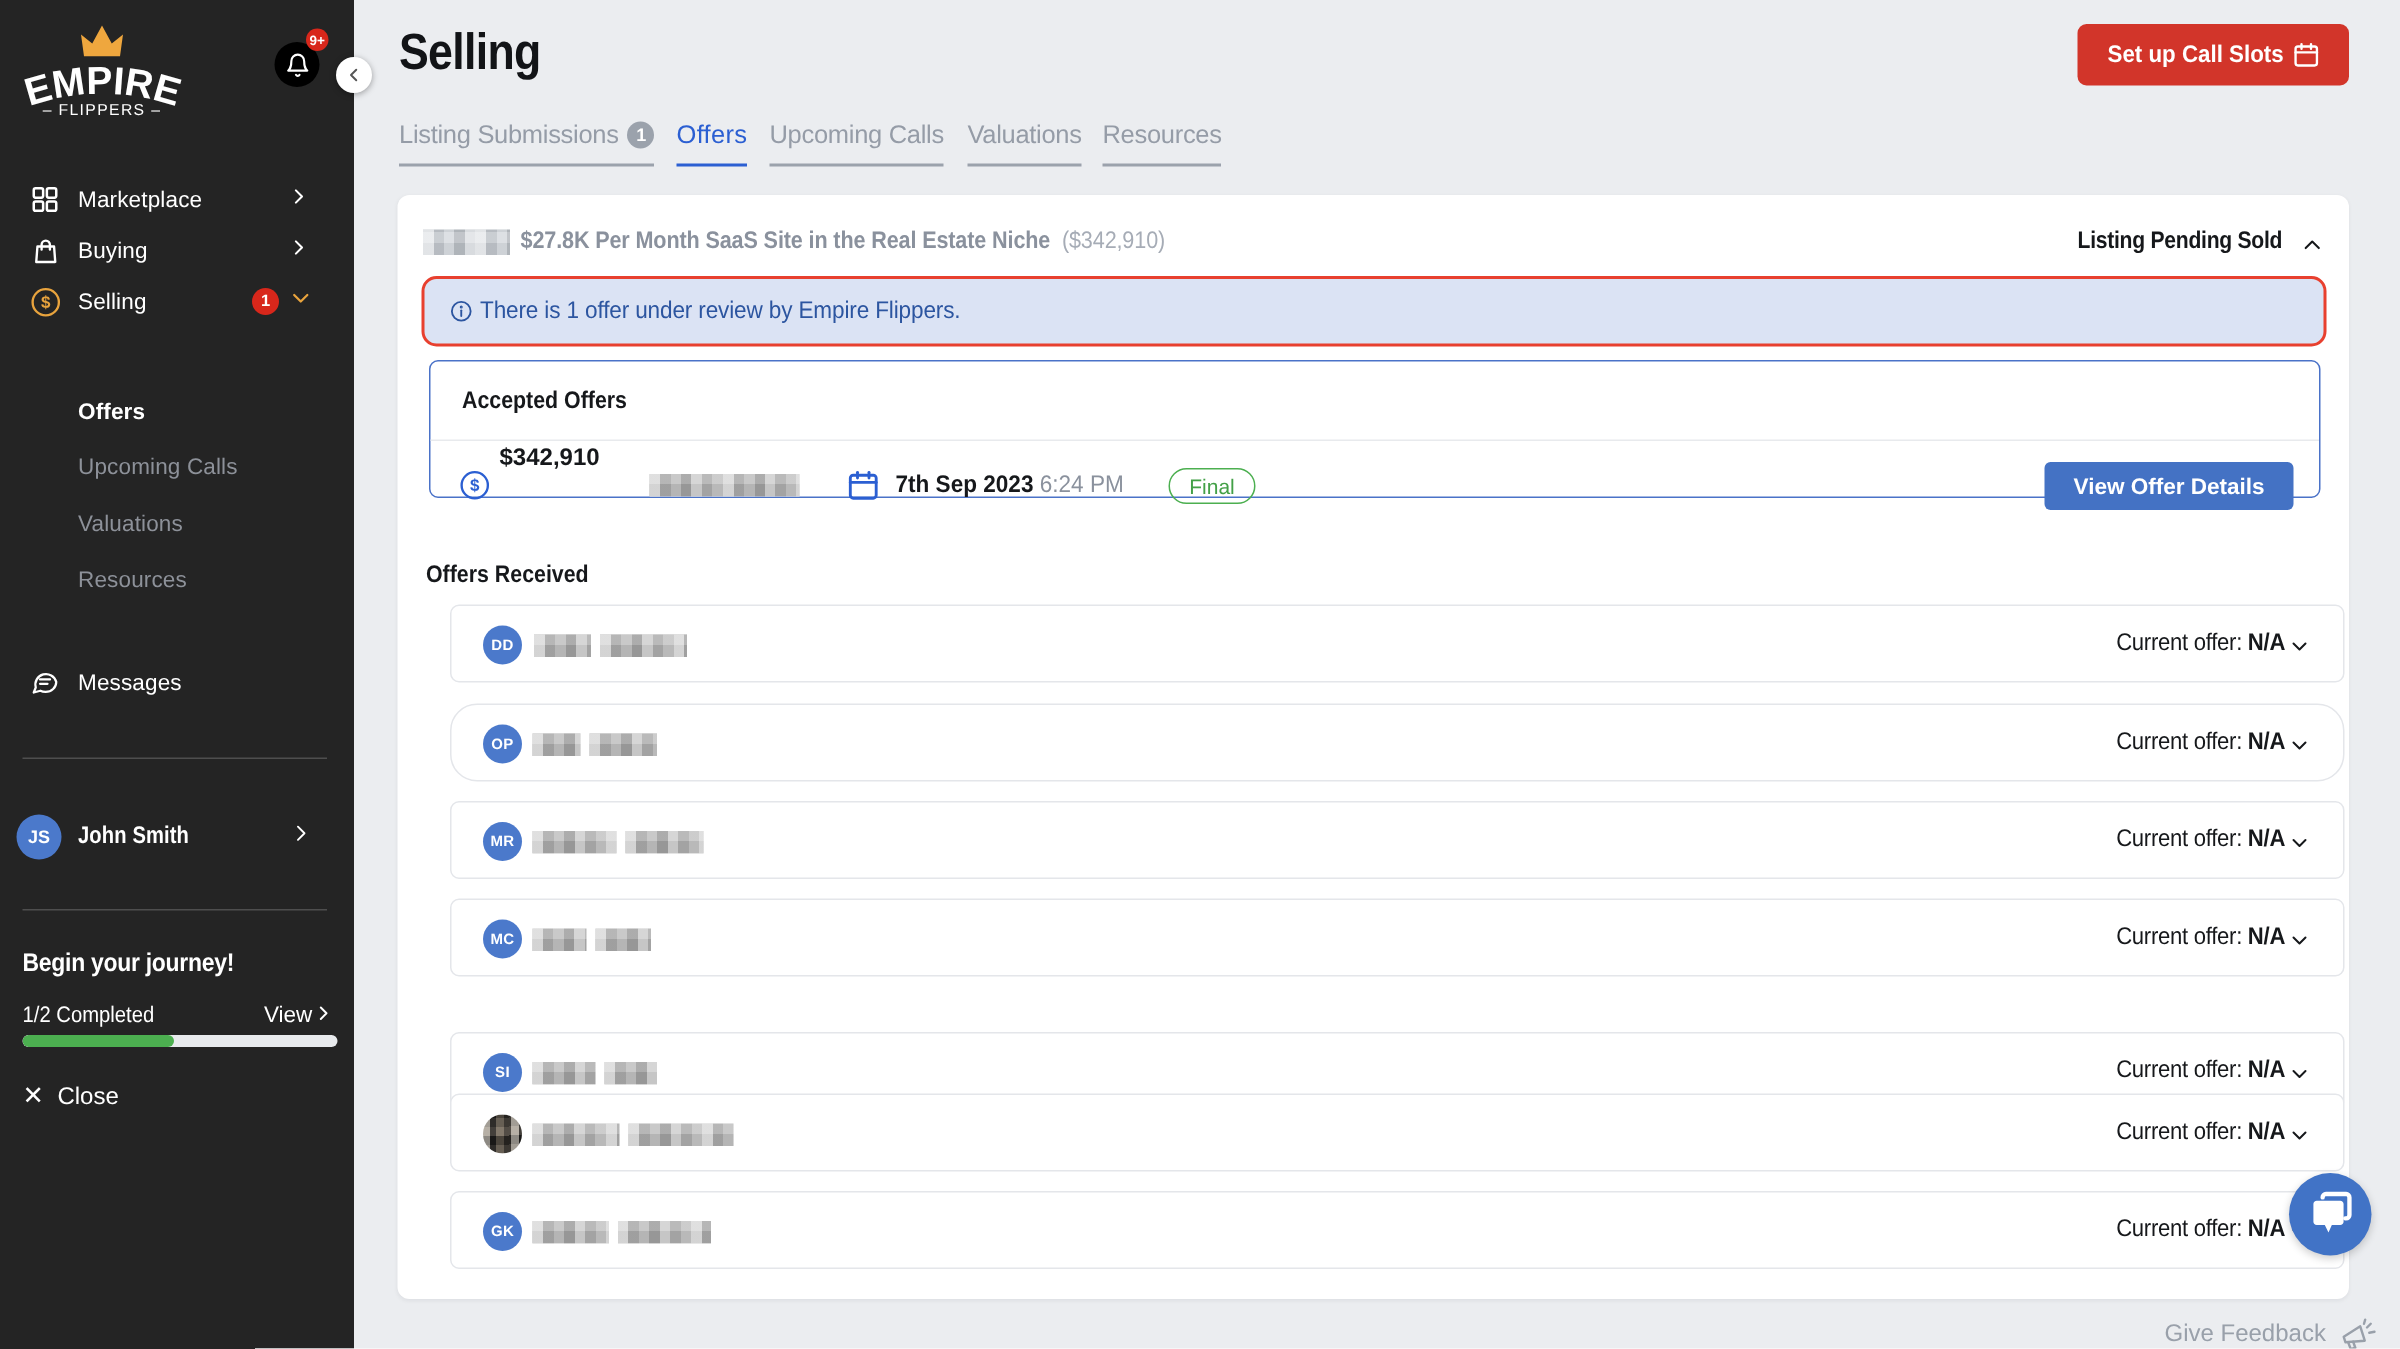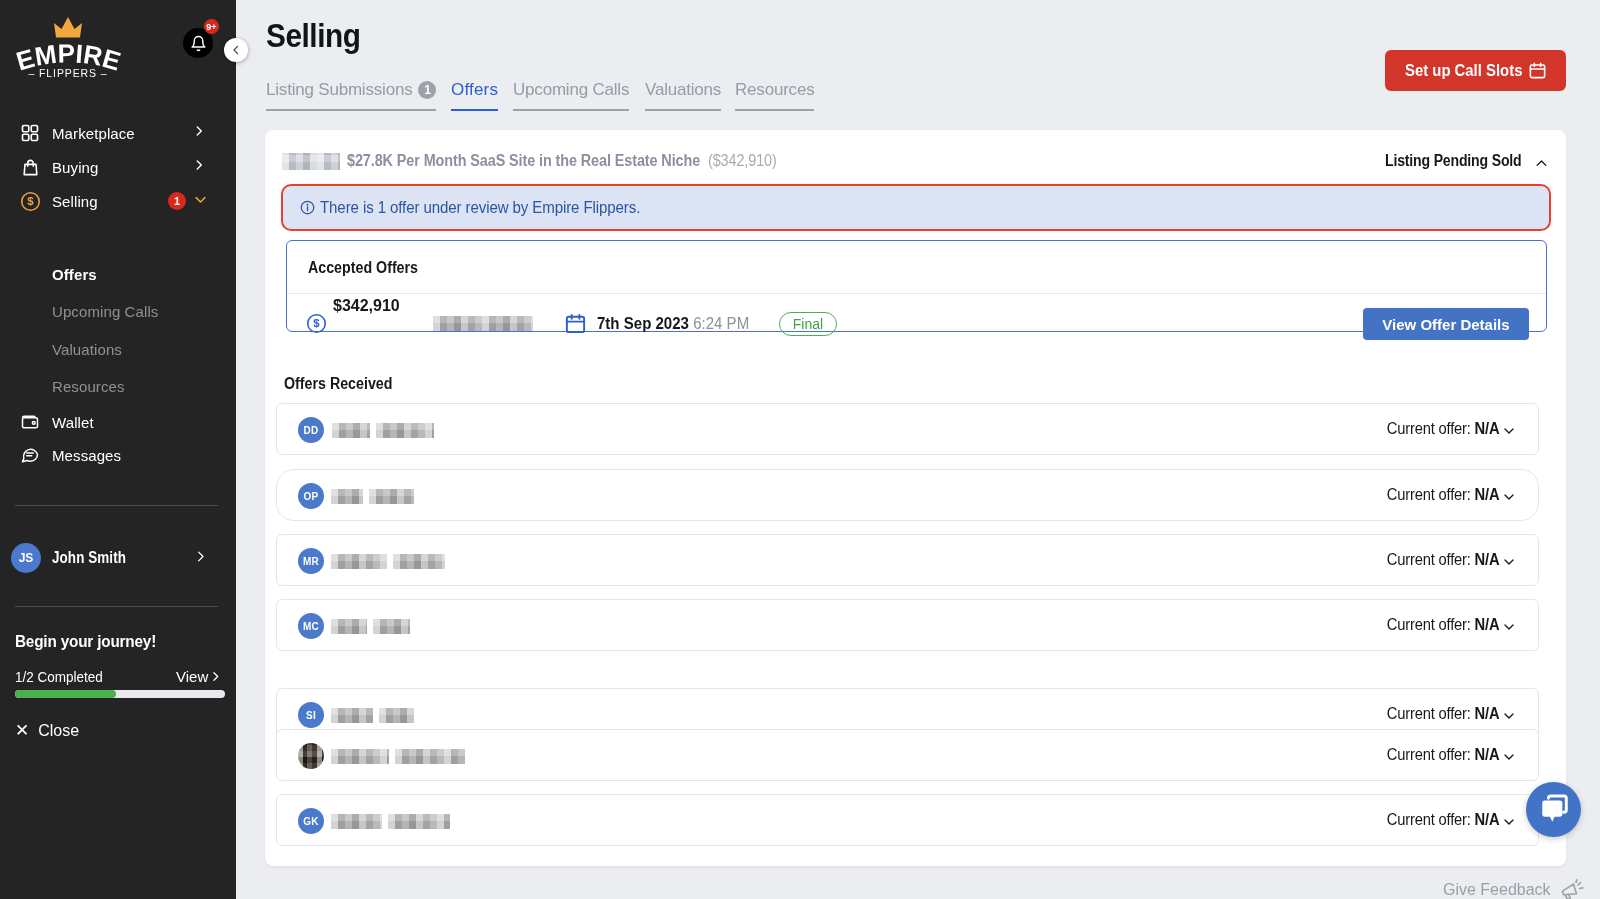--- a/index.html
+++ b/index.html
@@ -18,38 +18,38 @@
 .navitem .chev { position:absolute; left:192px; }
 .navitem .lbl.sub { color:#8D9199; }
 .gold { color:#E8A33D; }
 .divline { position:absolute; left:15px; width:203px; height:1px; background:#4E4E4E; }
 
 
 #title { position:absolute; left:266px; top:16px; font-size:34px; font-weight:bold; color:#121417; letter-spacing:-0.5px; transform:scaleX(0.875); transform-origin:left top; }
 .tab { position:absolute; top:80px; font-size:17px; color:#959CA7; padding-bottom:9px; border-bottom:2px solid #9BA2AC; letter-spacing:-0.2px; }
 .tab.active { color:#2B5FD2; border-bottom-color:#2B5FD2; }
 #tabbadge { display:inline-block; width:18px; height:18px; border-radius:50%; background:#9BA2AC; color:#fff; font-size:12px; font-weight:bold; text-align:center; line-height:18px; vertical-align:1px; margin-left:6px; }
-#setup { position:absolute; left:1385px; top:16px; width:181px; height:41px; background:#D2352A; border-radius:6px; color:#fff; font-size:16px; font-weight:bold;margin-top:34px; }
+#setup { position:absolute; left:1385px; top:16px; width:181px; height:41px; background:#D2352A; border-radius:6px; color:#fff; font-size:16px; font-weight:bold; }
 
 
 #card { position:absolute; left:265px; top:130px; width:1301px; height:736px; background:#fff; border-radius:8px; box-shadow:0 1px 3px rgba(16,24,40,0.06); }
 #lh-title { position:absolute; left:347px; top:152px; font-size:16px; font-weight:bold; color:#8A919D; letter-spacing:-0.1px; transform:scaleX(0.9); transform-origin:left top; }
 #lh-title .paren { font-weight:normal; color:#A6ACB6; }
 #lh-status { position:absolute; left:1385px; top:152px; font-size:16px; font-weight:bold; color:#16181B; letter-spacing:-0.2px; transform:scaleX(0.88); transform-origin:left top; }
 #alert { position:absolute; left:281px; top:184px; width:1270px; height:47px; background:#DBE3F4; border:2px solid #E8402F; border-radius:10px; display:flex; align-items:center; }
 #alert .txt { position:absolute; left:37px; font-size:16px; color:#2C55A0; letter-spacing:-0.1px; transform:scaleX(0.94); transform-origin:left center; }
 #accbox { position:absolute; left:286px; top:240px; width:1261px; height:92px; background:#fff; border:1px solid #4A72C8; border-radius:6px; }
 #accbox .hd { position:absolute; left:21px; top:18px; font-size:16px; font-weight:bold; color:#16181B; transform:scaleX(0.89); transform-origin:left top; }
 #accbox .hdline { position:absolute; left:0; top:52px; width:100%; height:1px; background:#E8EAED; }
 #acc-amt { position:absolute; left:46px; top:56px; font-size:16px; font-weight:bold; color:#16181B; }
 #acc-date { position:absolute; left:310px; top:74px; font-size:16px; font-weight:bold; color:#16181B; transform:scaleX(0.94); transform-origin:left top; }
 #finalpill { position:absolute; left:492px; top:71px; width:58px; height:24px; border:1.5px solid #4CAF50; border-radius:12px; color:#43A047; font-size:14px; display:flex; align-items:center; justify-content:center; }
 #viewbtn { position:absolute; left:1076px; top:67px; width:166px; height:32px; background:#4472C4; border-radius:4px; color:#fff; font-size:15px; font-weight:bold; display:flex; align-items:center; justify-content:center; }
 #offers-hd { position:absolute; left:284px; top:375px; font-size:16px; font-weight:bold; color:#16181B; transform:scaleX(0.89); transform-origin:left top; }
-.orow { position:absolute; left:276px; width:1263px; height:52px; background:#fff; border:1px solid #E4E6EA; border-radius:6px; }
+.orow { position:absolute; left:300px; width:1263px; height:52px; background:#fff; border:1px solid #E4E6EA; border-radius:6px; }
 .orow .av { position:absolute; left:21px; top:13px; width:26px; height:26px; border-radius:50%; background:#4B79CB; color:#fff; font-size:10px; font-weight:bold; display:flex; align-items:center; justify-content:center; letter-spacing:0.2px; }
 .orow .cur { position:absolute; right:39px; top:16px; font-size:16px; color:#16181B; letter-spacing:-0.2px; transform:scaleX(0.92); transform-origin:right top; }
 .orow .cur b { font-weight:bold; }
 .orow .chev { position:absolute; right:21px; top:19px; }
 .mosaic { position:absolute; left:55px; top:19px; height:15px; background:
   repeating-linear-gradient(90deg, rgba(255,255,255,0.5) 0 7px, rgba(0,0,0,0.05) 7px 14px, rgba(255,255,255,0.15) 14px 21px, rgba(0,0,0,0.1) 21px 28px, rgba(255,255,255,0.35) 28px 35px, rgba(0,0,0,0.03) 35px 42px, rgba(255,255,255,0.2) 42px 49px),
   repeating-linear-gradient(0deg, #A8A8A8 0 8px, #C0C0C0 8px 15px); }
 .mosaic.lt { background:
   repeating-linear-gradient(90deg, rgba(255,255,255,0.55) 0 7px, rgba(0,0,0,0.04) 7px 14px, rgba(255,255,255,0.25) 14px 21px, rgba(0,0,0,0.08) 21px 28px, rgba(255,255,255,0.4) 28px 35px),
   repeating-linear-gradient(0deg, #BEC3C9 0 8px, #D2D6DB 8px 15px); }
@@ -122,30 +122,20 @@
     </div>
   <div class="navitem" style="top:298px;">
       <span class="lbl sub">Upcoming Calls</span>
     </div>
   <div class="navitem" style="top:336px;">
       <span class="lbl sub">Valuations</span>
     </div>
   <div class="navitem" style="top:373px;">
       <span class="lbl sub">Resources</span>
     </div>
-  <div class="navitem" style="top:409px;">
-    <span class="ic">
-        <svg width="20" height="20" viewBox="0 0 24 24" fill="none" stroke="#fff" stroke-width="1.8" stroke-linejoin="round">
-          <path d="M3 7 a2 2 0 0 1 2 -2 h12 l2 2"></path>
-          <rect x="3" y="7" width="18" height="12" rx="2"></rect>
-          <circle cx="16.5" cy="13" r="1.7"></circle>
-        </svg>
-      </span>
-    <span class="lbl">Wallet</span>
-  </div>
   <div class="navitem" style="top:442px;">
     <span class="ic">
         <svg width="20" height="20" viewBox="0 0 24 24" fill="none" stroke="#fff" stroke-width="1.8" stroke-linecap="round" stroke-linejoin="round">
           <path d="M21 11.5 a8.5 8 0 0 1-8.5 8 c-1.5 0-3-.3-4.2-.9 L3 20 l1.6-4 A8 8 0 1 1 21 11.5 Z"></path>
           <line x1="8" y1="9.5" x2="16" y2="9.5"></line>
           <line x1="8" y1="13" x2="14" y2="13"></line>
         </svg>
       </span>
     <span class="lbl">Messages</span>
   </div>

